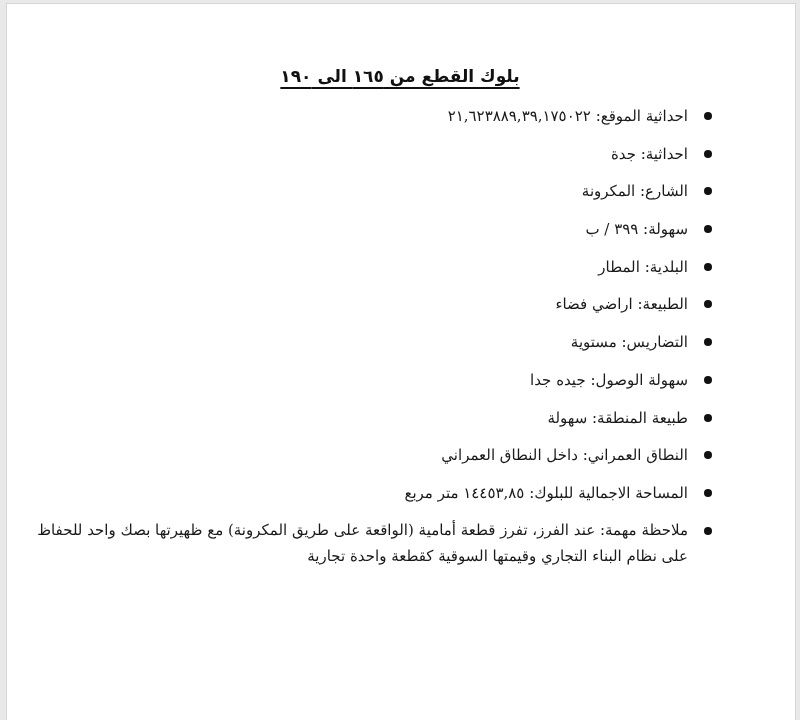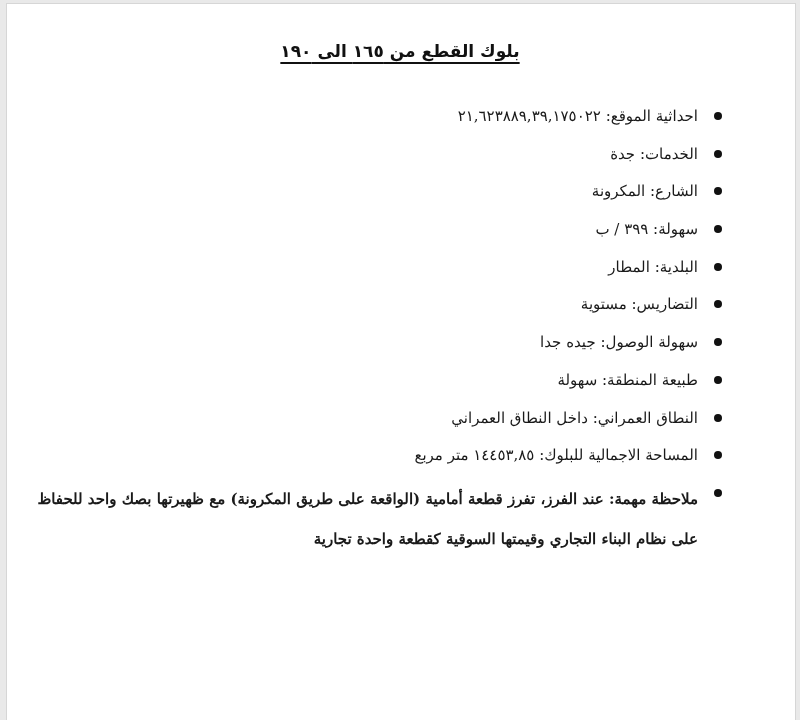--- a/index.html
+++ b/index.html
@@ -7,56 +7,57 @@
       width: 800px; height: 720px; overflow: hidden;
       background: #e9e9e9;
       font-family: "DejaVu Sans", sans-serif;
     }
     .page {
       position: absolute; left: 6px; top: 3px; width: 788px; height: 717px;
       background: #ffffff;
       border-left: 1px solid #d6d6d6; border-right: 1px solid #d6d6d6; border-top: 1px solid #d6d6d6;
     }
     .title {
-      position: absolute; top: 41px; left: 0; width: 800px;
+      position: absolute; top: 66px; left: 0; width: 800px;
       text-align: center; direction: rtl;
       font-family: "DejaVu Sans", sans-serif;
       font-weight: bold; font-size: 17px; color: #111;
     }
     .title span { text-decoration: underline; text-underline-offset: 5px; text-decoration-thickness: 1.5px; }
     ul.items {
-      position: absolute; top: 102px; right: 74px; width: 690px;
+      position: absolute; top: 102px; right: 84px; width: 690px;
       margin: 0; padding: 0; list-style: none; direction: rtl;
     }
     ul.items li {
       position: relative; padding-right: 28px;
       font-family: "DejaVu Serif", serif;
       font-size: 15px; color: #1a1a1a;
       height: 37.7px; line-height: 28px;
     }
-    ul.items li.note { height: auto; line-height: 40px; font-weight: bold; }
+    ul.items li.note { height: auto; line-height: 26px; }
     .bullet {
       position: absolute; right: 4px; top: 10px;
       width: 8px; height: 8px; border-radius: 50%; background: #111;
     }
   </style>
 </head>
 <body>
 
 <div class="page"></div>
 
 <div class="title">
   <span>بلوك القطع من ١٦٥ الى ١٩٠</span>
 </div>
 
 <ul class="items">
   <li><span class="bullet"></span><span>احداثية الموقع:</span> <span>٢١,٦٢٣٨٨٩,٣٩,١٧٥٠٢٢</span></li>
-  <li><span class="bullet"></span><span>الخدمات:</span> <span>جدة</span></li>
+  <li><span class="bullet"></span><span>احداثية:</span> <span>جدة</span></li>
   <li><span class="bullet"></span><span>الشارع:</span> <span>المكرونة</span></li>
   <li><span class="bullet"></span><span>سهولة:</span> <span>٣٩٩ / ب</span></li>
   <li><span class="bullet"></span><span>البلدية:</span> <span>المطار</span></li>
+  <li><span class="bullet"></span><span>الطبيعة:</span> <span>اراضي فضاء</span></li>
   <li><span class="bullet"></span><span>التضاريس:</span> <span>مستوية</span></li>
   <li><span class="bullet"></span><span>سهولة الوصول:</span> <span>جيده جدا</span></li>
   <li><span class="bullet"></span><span>طبيعة المنطقة:</span> <span>سهولة</span></li>
   <li><span class="bullet"></span><span>النطاق العمراني:</span> <span>داخل النطاق العمراني</span></li>
   <li><span class="bullet"></span><span>المساحة الاجمالية للبلوك:</span> <span>١٤٤٥٣,٨٥ متر مربع</span></li>
   <li class="note"><span class="bullet"></span><span>ملاحظة مهمة:</span> <span>عند الفرز، تفرز قطعة أمامية (الواقعة على طريق المكرونة) مع ظهيرتها بصك واحد للحفاظ على نظام البناء التجاري وقيمتها السوقية كقطعة واحدة تجارية</span></li>
 </ul>
 
 </body></html>

